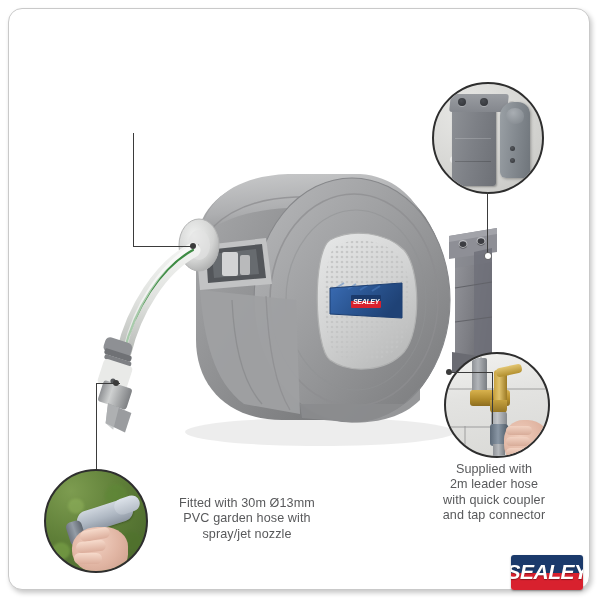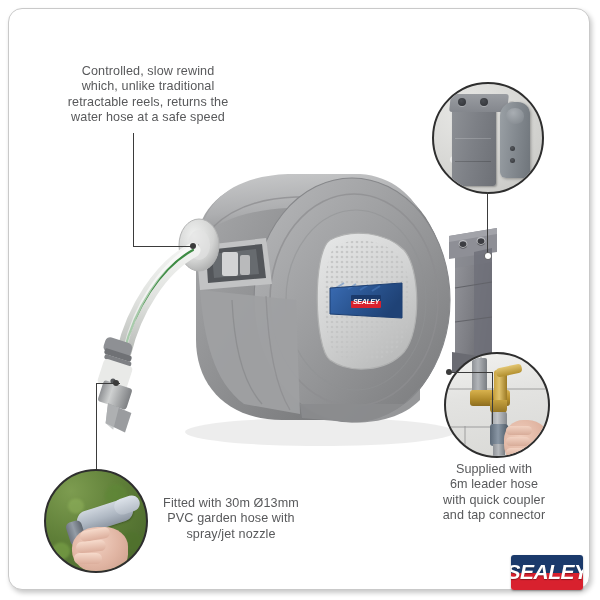--- a/index.html
+++ b/index.html
@@ -39,21 +39,21 @@
     text-align: center;
     color: #58595b;
     font-size: 12.6px;
     line-height: 15.4px;
     letter-spacing: 0.1px;
     white-space: pre-line;
   }
 
   #text-rewind   { left: 22px;  top: 64px;  width: 252px; }
   #text-housing  { left: 372px; top: 30px;  width: 212px; }
-  #text-hose     { left: 132px; top: 496px; width: 198px; }
+  #text-hose     { left: 148px; top: 496px; width: 198px; }
   #text-leader   { left: 398px; top: 462px; width: 192px; }
 
   
   .lead {
     position: absolute;
     background: #3b3b3b;
   }
   .lead.v { width: 1.4px; }
   .lead.h { height: 1.4px; }
 
@@ -439,24 +439,20 @@
 
       <rect x="100" y="362" width="30" height="26" rx="4" fill="#e9eae8" transform="rotate(18 115 375)"></rect>
       <rect x="100" y="384" width="30" height="22" rx="3" fill="url(#nozzGrad)" transform="rotate(18 115 395)"></rect>
       <circle cx="113" cy="381" r="2.6" fill="#55575a"></circle>
 
       <path d="M107 404 L131 412 L126 432 L106 424 Z" fill="#9a9c9f" transform="rotate(4 118 418)"></path>
       <path d="M107 404 L118 408 L114 430 L106 424 Z" fill="#b7b9bb" opacity="0.7" transform="rotate(4 118 418)"></path>
     </g>
   </svg>
 
-  <div class="callout-text" id="text-rewind">Controlled, slow rewind
-which, unlike traditional
-retractable reels, returns the
-water hose at a safe speed</div>
   <div class="lead v" style="left:133px; top:133px; height:114px;"></div>
   <div class="lead h" style="left:133px; top:246px; width:60px;"></div>
   <div class="dot" style="left:190px; top:243px;"></div>
 
 
   <div class="bubble" id="bubble-bracket">
     <div class="wallnoise"></div>
     <div class="plate"></div>
     <div class="topflange"></div>
     <div class="hole h1"></div>
@@ -483,21 +479,21 @@
     <div class="nz-finger nf1"></div>
     <div class="nz-finger nf2"></div>
     <div class="nz-finger nf3"></div>
   </div>
 
   <div class="lead v" style="left:96px; top:383px; height:86px;"></div>
   <div class="lead h" style="left:96px; top:383px; width:24px;"></div>
   <div class="dot" style="left:113px; top:380px;"></div>
 
   <div class="callout-text" id="text-leader">Supplied with
-6m leader hose
+2m leader hose
 with quick coupler
 and tap connector</div>
 
   <div class="bubble" id="bubble-tap">
     <div class="tileline tl1"></div>
     <div class="tileline tl2"></div>
     <div class="tileline tl3"></div>
     <div class="tileline tl4"></div>
     <div class="pipe"></div>
     <div class="tapbody"></div>

